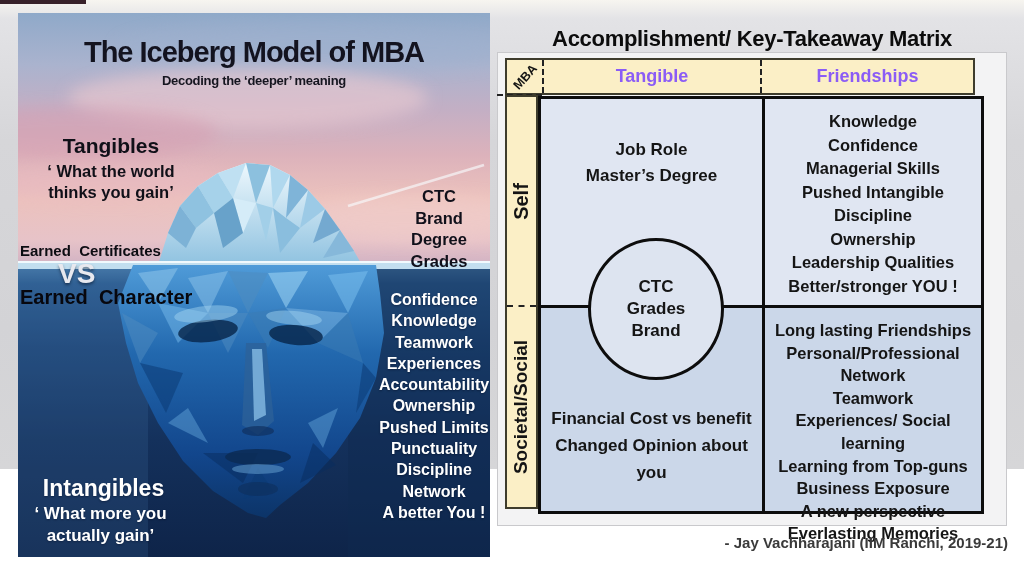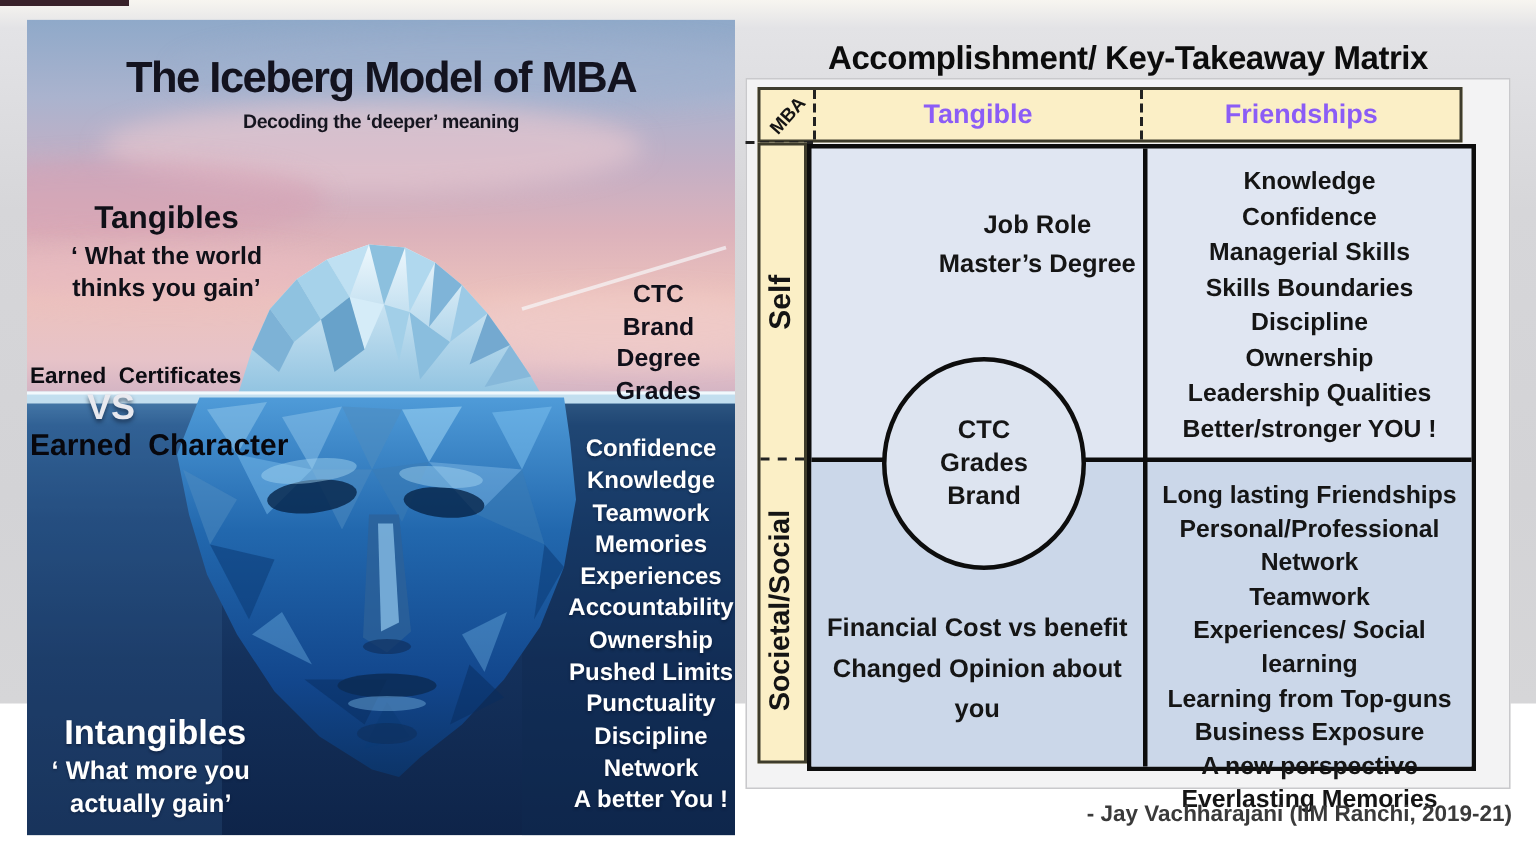--- a/index.html
+++ b/index.html
@@ -10,21 +10,21 @@
   .ctr{text-align:center;}
   
   .ib-panel{position:absolute;left:18px;top:13px;width:472px;height:544px;overflow:hidden;}
   .ib-panel svg{position:absolute;left:0;top:0;}
   .ib-title{left:0;top:23px;width:100%;font-size:29px;letter-spacing:-1px;color:#13131f;}
   .ib-subtitle{left:0;top:60px;width:100%;font-size:13px;letter-spacing:-0.3px;color:#15151f;}
   .ib-tang-h{left:20px;top:121px;width:146px;font-size:21px;color:#101018;}
   .ib-tq{left:8px;top:148px;width:170px;font-size:16.5px;line-height:20.5px;color:#101018;}
   .ib-ctc{left:375px;top:173px;width:92px;font-size:16.5px;line-height:21.7px;color:#10101a;}
   .ib-cert{left:2px;top:229px;font-size:15px;color:#0c0c12;white-space:pre;}
-  .ib-vs{left:40px;top:245px;font-size:24px;color:#e8e9ef;text-shadow:0 2px 3px rgba(10,20,40,.55);}
+  .ib-vs{left:40px;top:245px;font-size:28px;color:#e8e9ef;text-shadow:0 2px 3px rgba(10,20,40,.55);}
   .ib-char{left:2px;top:273px;font-size:20px;color:#07070d;white-space:pre;}
   .ib-list{left:334px;top:276px;width:164px;font-size:16px;line-height:21.3px;color:#ffffff;text-shadow:0 1px 2px rgba(0,10,30,.45);}
   .ib-int-h{left:10px;top:462px;width:151px;font-size:23px;color:#ffffff;text-shadow:0 1px 2px rgba(0,10,30,.4);}
   .ib-iq{left:0;top:490px;width:165px;font-size:17px;line-height:21.5px;color:#ffffff;text-shadow:0 1px 2px rgba(0,10,30,.4);}
   .top-strip{left:0;top:0;width:86px;height:4px;background:#38212a;}
   
   .mx-title{left:502px;top:26px;width:500px;font-size:22px;letter-spacing:-0.3px;color:#0c0c0c;}
   .mx-white{left:497px;top:52px;width:510px;height:474px;background:#f3f3f4;border:1px solid #c9c9cc;box-sizing:border-box;}
   .mx-header{left:505px;top:58px;width:470px;height:37px;background:#fbefc6;border:2px solid #3e3c2c;box-sizing:border-box;}
   .mx-corner-dash{left:0;top:0;bottom:0;width:0;border-left:2px dashed #222;}
@@ -39,21 +39,21 @@
   .lbl-self{top:0;height:208px;}
   .lbl-self span{font-size:20px;}
   .lbl-divider{left:0;right:0;top:208px;height:0;border-top:2px dashed #222;}
   .lbl-social{top:210px;bottom:0;}
   .lbl-social span{font-size:19px;}
   .mx-body{left:538px;top:96px;width:446px;height:418px;border:3px solid #0d0d0d;box-sizing:border-box;background:#e0e6f2;}
   .mx-row2{left:0;right:0;top:209px;bottom:0;background:#cbd7e9;}
   .mx-vdiv{top:0;bottom:0;left:221px;width:3px;background:#0d0d0d;}
   .mx-hdiv{left:0;right:0;top:206px;height:3px;background:#0d0d0d;}
   .mx-cell{color:#151515;}
-  .c-st{left:0;width:221px;top:38px;font-size:17px;line-height:26px;padding-left:40px;}
+  .c-st{left:0;width:221px;top:38px;font-size:17px;line-height:26px;}
   .c-si{left:224px;width:216px;top:11px;font-size:16.5px;line-height:23.5px;}
   .c-sot{left:0;width:221px;top:306px;font-size:17px;line-height:27px;}
   .c-soi{left:224px;width:216px;top:220px;font-size:16.5px;line-height:22.6px;text-align:center;}
   .mx-circle{left:588px;top:238px;width:130px;height:136px;background:#dde4f0;border:3px solid #0d0d0d;border-radius:50%;
     display:flex;flex-direction:column;align-items:center;justify-content:center;z-index:4;
     font-size:17px;line-height:22px;color:#151515;}
   .attribution{right:16px;top:534px;font-size:15px;color:#3a3a3a;}
 </style>
 </head>
 <body>
@@ -170,21 +170,20 @@
       <div>Degree</div>
       <div>Grades</div>
     </div>
     <div class="abs ib-cert">Earned  Certificates</div>
     <div class="abs ib-vs">VS</div>
     <div class="abs ib-char">Earned  Character</div>
     <div class="abs ctr ib-list">
       <div>Confidence</div>
       <div>Knowledge</div>
       <div>Teamwork</div>
-      <div>Memories</div>
       <div>Experiences</div>
       <div>Accountability</div>
       <div>Ownership</div>
       <div>Pushed Limits</div>
       <div>Punctuality</div>
       <div>Discipline</div>
       <div>Network</div>
       <div>A better You !</div>
     </div>
     <div class="abs ctr ib-int-h">Intangibles</div>
@@ -225,21 +224,21 @@
 
     <div class="abs ctr mx-cell c-st">
       <div>Job Role</div>
       <div>Master’s Degree</div>
     </div>
 
     <div class="abs ctr mx-cell c-si">
       <div>Knowledge</div>
       <div>Confidence</div>
       <div>Managerial Skills</div>
-      <div>Skills Boundaries</div>
+      <div>Pushed Intangible</div>
       <div>Discipline</div>
       <div>Ownership</div>
       <div>Leadership Qualities</div>
       <div>Better/stronger YOU !</div>
     </div>
 
     <div class="abs ctr mx-cell c-sot">
       <div>Financial Cost vs benefit</div>
       <div>Changed Opinion about you</div>
     </div>

